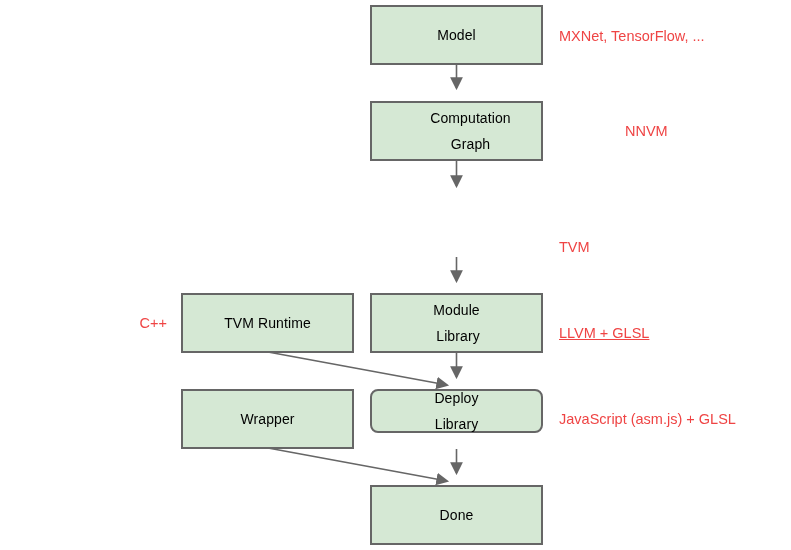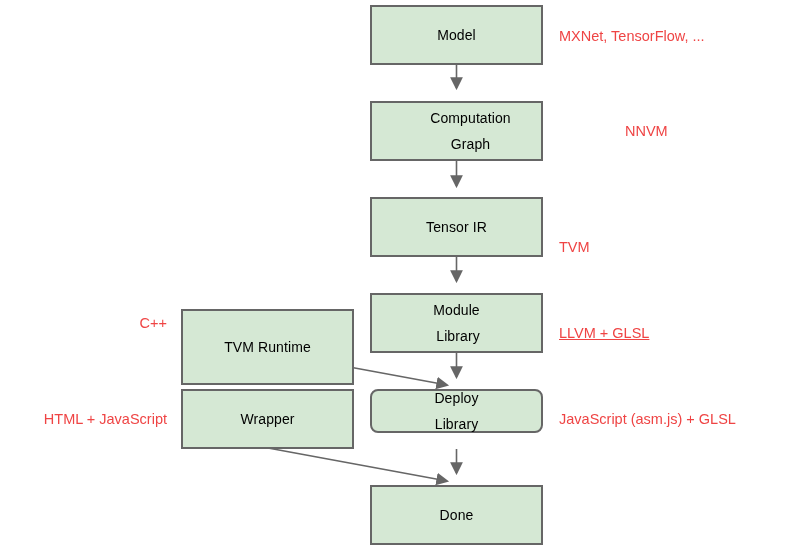--- a/index.html
+++ b/index.html
@@ -85,39 +85,36 @@
 
   <div class="node" style="left:370px; top:5px; width:173px; height:60px;">
     <span class="node-label">Model</span>
   </div>
 
   <div class="node" style="left:370px; top:101px; width:173px; height:60px;padding-left:28px;">
     <span class="node-label">Computation
 Graph</span>
   </div>
 
-  <div class="node" style="left:370px; top:197px; width:173px; height:60px;">
-    <span class="node-label">Tensor IR</span>
-  </div>
 
   <div class="node" style="left:370px; top:293px; width:173px; height:60px;text-align:right;">
     <span class="node-label">Module
 Library</span>
   </div>
 
   <div class="node" style="left:370px; top:389px; width:173px; height:44px;border-radius:8px;">
     <span class="node-label">Deploy
 Library</span>
   </div>
 
   <div class="node" style="left:370px; top:485px; width:173px; height:60px;">
     <span class="node-label">Done</span>
   </div>
 
-  <div class="node" style="left:181px; top:293px; width:173px; height:76px;margin-top:16px;">
+  <div class="node" style="left:181px; top:293px; width:173px; height:60px;">
     <span class="node-label">TVM Runtime</span>
   </div>
 
   <div class="node" style="left:181px; top:389px; width:173px; height:60px;">
     <span class="node-label">Wrapper</span>
   </div>
 
   <div class="side-label right" style="left:559px; top:27px;">
     <span>MXNet, TensorFlow, ...</span>
   </div>
@@ -135,17 +132,14 @@
   </div>
 
   <div class="side-label right" style="left:559px; top:410px;">
     <span>JavaScript (asm.js) + GLSL</span>
   </div>
 
   <div class="side-label left" style="left:0px; top:314px; width:167px;">
     <span>C++</span>
   </div>
 
-  <div class="side-label left" style="left:0px; top:410px; width:167px;">
-    <span>HTML + JavaScript</span>
-  </div>
 
 </div>
 
 </body></html>

